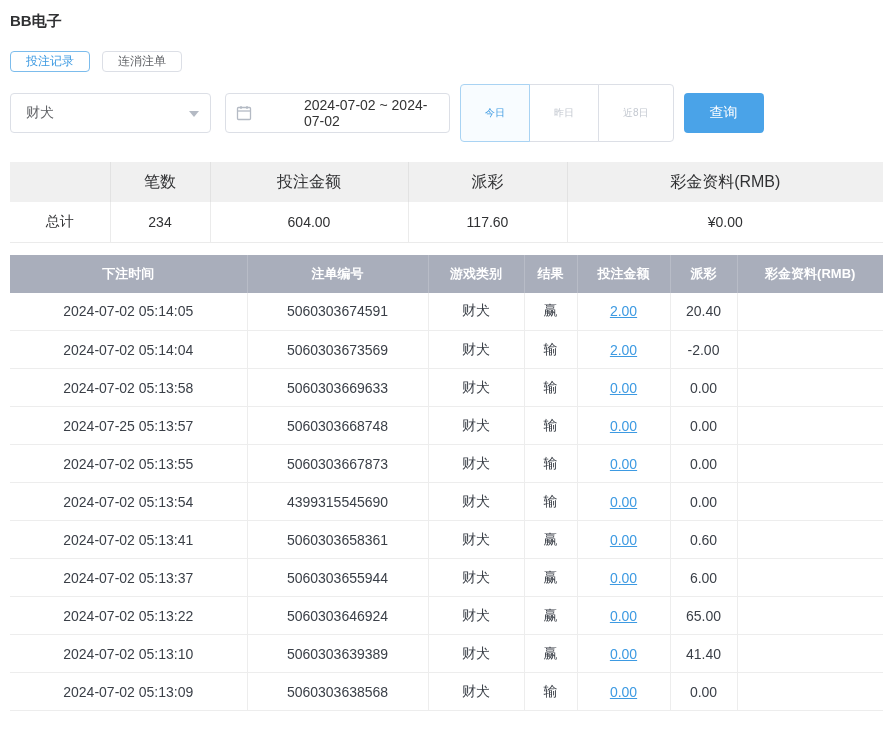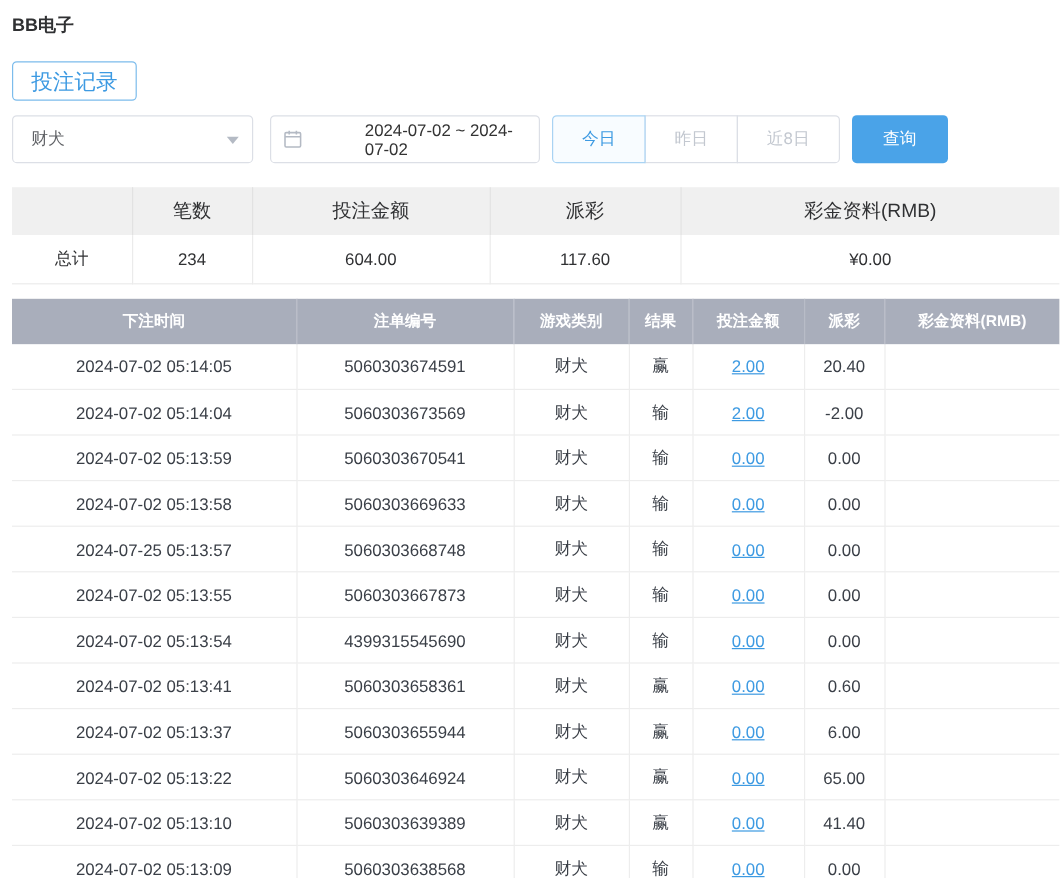--- a/index.html
+++ b/index.html
@@ -10,21 +10,21 @@
     font-family: "Liberation Sans", "DejaVu Sans", sans-serif;
     color: #303133;
   }
   .page { padding: 12px 0 0 10px; width: 883px; }
 
   .title { font-size: 15px; font-weight: 700; color: #303133; }
 
   
   .tabs { margin-top: 20px; display: flex; gap: 12px; }
   .tab {
-    height: 33px; padding: 0 15px; font-size: 18px;
+    height: 21px; padding: 0 15px; font-size: 12px;
     background: #fff; border: 1px solid #dcdfe6; border-radius: 4px;
     color: #606266; cursor: pointer;
     font-family: inherit;
   }
   .tab.active { color: #3d9ae2; border-color: #7cbcec; }
 
   
   .filter-row { margin-top: 12px; display: flex; align-items: center; }
   .select {
     position: relative; width: 201px; height: 40px;
@@ -40,21 +40,21 @@
   }
   .date-input {
     margin-left: 14px; width: 225px; height: 40px;
     border: 1px solid #dcdfe6; border-radius: 4px;
     display: flex; align-items: center; padding: 0 10px;
     font-size: 14px; color: #333; background: #fff; cursor: pointer; gap: 44px;
   }
   .cal-icon { display: inline-flex; margin-right: 8px; color: #b4bac4; }
   .btn-group { margin-left: 10px; display: flex; }
   .qbtn {
-    height: 40px; padding: 0 24px; font-size: 14px;
+    height: 58px; padding: 0 24px; font-size: 10px;
     background: #fff; border: 1px solid #dcdfe6; color: #c3c8d0;
     cursor: pointer; margin-left: -1px; font-family: Liberation Sans, sans-serif;
   }
   .qbtn:first-child { border-radius: 4px 0 0 4px; margin-left: 0; }
   .qbtn:last-child { border-radius: 0 4px 4px 0; }
   .qbtn.active { color: #3d9ae2; border-color: #a9d3f3; background: #f8fcff; position: relative; z-index: 1; }
   .search-btn {
     margin-left: 10px; width: 80px; height: 40px;
     background: #4aa3e8; color: #fff; font-size: 14px;
     border: none; border-radius: 4px; cursor: pointer; font-family: inherit;
@@ -94,20 +94,21 @@
 </style>
 </head>
 <body>
 
 <div class="page">
 
   <div class="title">BB电子</div>
 
   <div class="tabs">
     <button class="tab active">投注记录</button>
+    <button class="tab">连消注单</button>
   </div>
 
   <div class="filter-row">
     <div class="select">
       <span>财犬</span>
       <span class="caret"></span>
     </div>
     <div class="date-input">
       <span class="cal-icon">
         <svg width="16" height="16" viewBox="0 0 16 16" fill="none" stroke="currentColor" stroke-width="1.3">
@@ -189,29 +190,20 @@
         <tr class="record-row">
     <td>2024-07-02 05:14:04</td>
     <td class="order-no">5060303673569</td>
     <td>财犬</td>
     <td>输</td>
     <td><a class="bet-link">2.00</a></td>
     <td class="negative">-2.00</td>
     <td></td>
   </tr>
         <tr class="record-row">
-    <td>2024-07-02 05:13:59</td>
-    <td class="order-no">5060303670541</td>
-    <td>财犬</td>
-    <td>输</td>
-    <td><a class="bet-link">0.00</a></td>
-    <td>0.00</td>
-    <td></td>
-  </tr>
-        <tr class="record-row">
     <td>2024-07-02 05:13:58</td>
     <td class="order-no">5060303669633</td>
     <td>财犬</td>
     <td>输</td>
     <td><a class="bet-link">0.00</a></td>
     <td>0.00</td>
     <td></td>
   </tr>
         <tr class="record-row">
     <td>2024-07-25 05:13:57</td>

